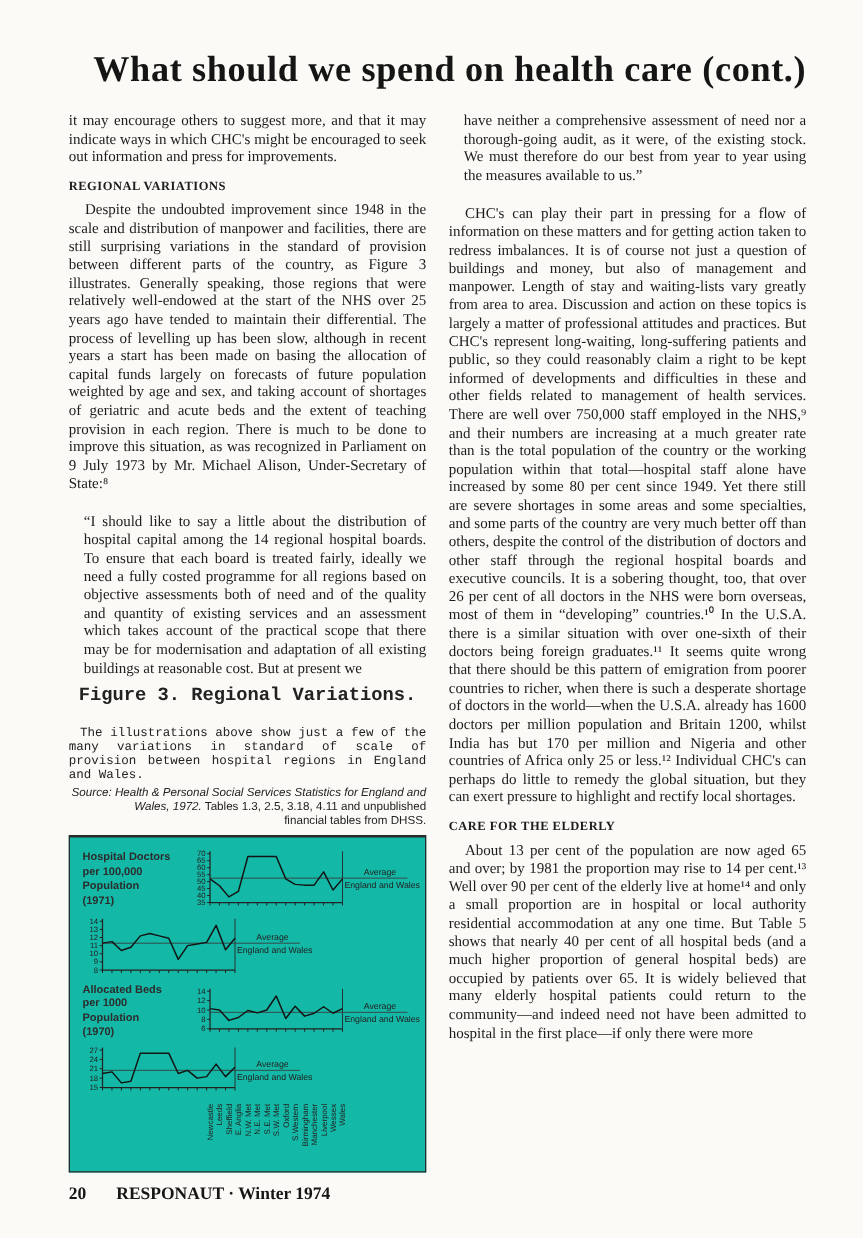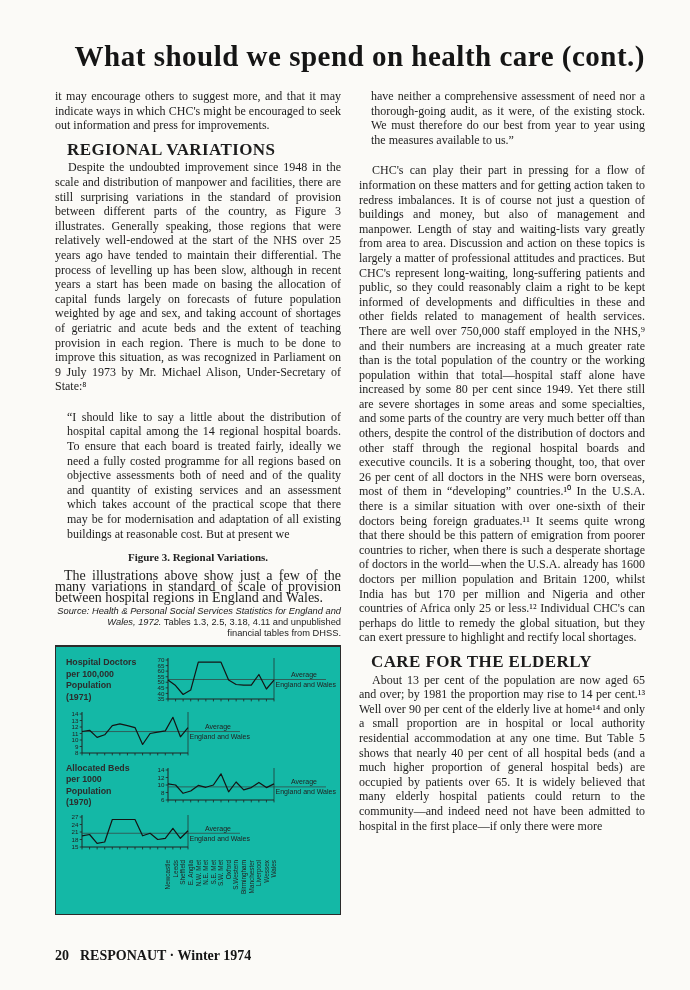--- a/index.html
+++ b/index.html
@@ -20,32 +20,32 @@
     text-align:right;
     margin-bottom:16px;
     color:#151515;
   }
   .columns { display:flex; gap:18px; }
   .col { width:288px; font-size:12px; line-height:14.6px; text-align:justify; }
   .col p { margin-bottom:0; }
   .col p.indent { text-indent:13px; }
   .col p.gap-before { margin-top:16px; }
   h2.section {
-    font-size:17px; font-weight:bold; letter-spacing:0.4px;
-    margin-top:10px; margin-bottom:3px; text-align:left;margin-left:12px;
+    font-size:10px; font-weight:bold; letter-spacing:0.4px;
+    margin-top:10px; margin-bottom:3px; text-align:left;
   }
   .quote { margin-left:12px; }
   .fig-caption-title {
-    font-family:Liberation Serif, serif;
-    font-weight:bold; font-size:11px; text-align:center;
-    margin-top:9px; margin-bottom:5px; color:#222;
+    font-family:Liberation Mono, monospace;
+    font-weight:bold; font-size:15px; text-align:center;
+    margin-top:9px; margin-bottom:17px; color:#222;
   }
   .fig-caption-body {
-    font-family:Liberation Serif, serif;
-    font-size:14px; line-height:11px; text-align:justify;
+    font-family:Liberation Mono, monospace;
+    font-size:10px; line-height:11px; text-align:justify;
     text-indent:9px; color:#222;
   }
   .fig-source {
     font-family:"Liberation Sans", sans-serif;
     font-size:9.3px; line-height:11px;
     margin-top:3px; padding-left:44px; text-indent:-44px;
     color:#222; text-align:right;
   }
   .fig-source .ital { font-style:italic; }
   .figure-box {
@@ -62,21 +62,21 @@
     font-size:8.8px; font-weight:bold; line-height:11.5px;
     color:#2c2c2c; padding-left:4px; text-align:left;
   }
   .chart-row svg { display:block; }
   svg text { font-family:"Liberation Sans", sans-serif; }
   .footer {
     position:absolute; left:55px; bottom:26px;
     font-family:"Liberation Serif", serif;
     font-weight:bold; font-size:14px; color:#161616;
   }
-  .footer .pg { margin-right:11px; }
+  .footer .pg { margin-right:24px; }
 </style>
 </head>
 <body>
 
 <div class="page">
   <h1 class="title">What should we spend on health care (cont.)</h1>
 
   <div class="columns">
 
     <div class="col">

